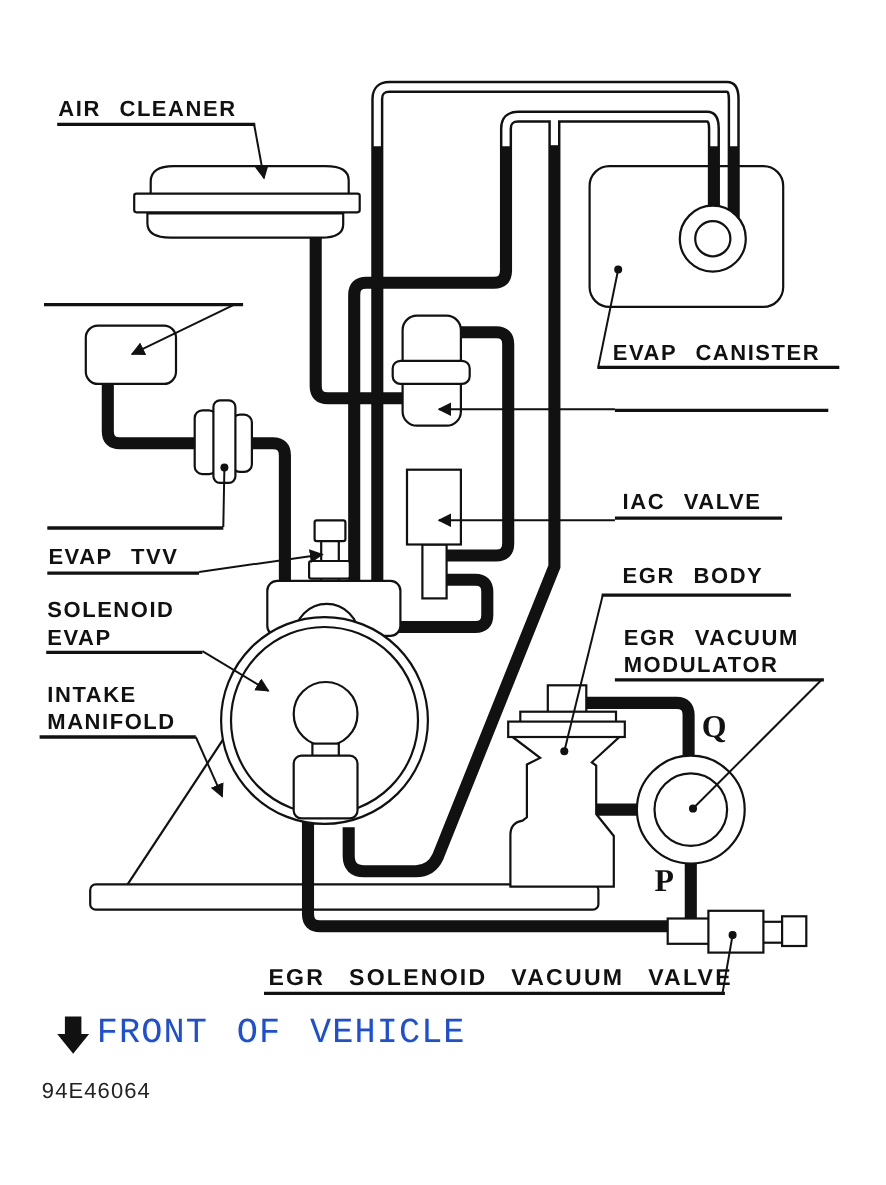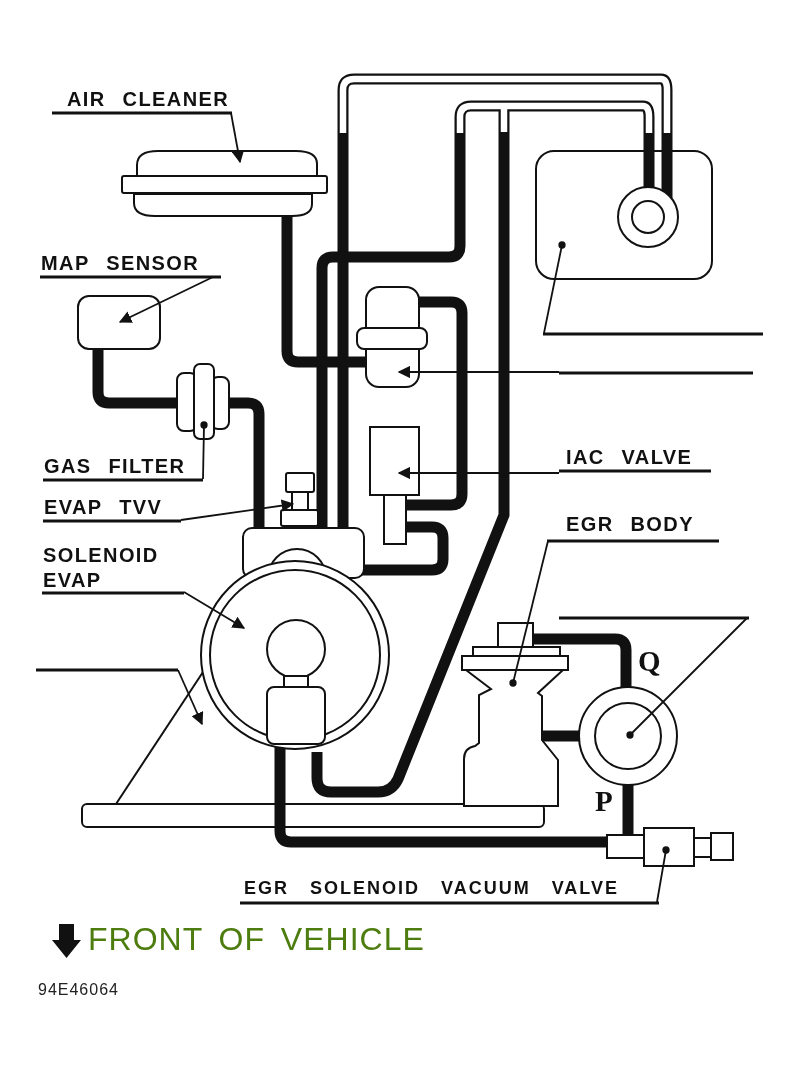--- a/index.html
+++ b/index.html
@@ -3,23 +3,23 @@
 <meta charset="utf-8">
 <style>
   html,body{margin:0;padding:0;background:#ffffff;}
   #stage{position:relative;width:805px;height:1077px;background:#ffffff;overflow:hidden;
          font-family:"Liberation Sans",sans-serif;}
   #diagram-svg{position:absolute;left:0;top:0;}
   .lbl{position:absolute;color:#111;font-weight:bold;font-size:20px;line-height:25px;
        letter-spacing:1.4px;word-spacing:10px;white-space:nowrap;}
   .port{position:absolute;color:#111;font-family:"Liberation Serif",serif;
         font-weight:bold;font-size:29px;line-height:29px;}
-  .front{position:absolute;color:#4d7c0f;font-weight:400;font-size:32px;line-height:36px;
-         letter-spacing:1px;word-spacing:6px;white-space:nowrap;}
-  .code{position:absolute;color:#222;font-weight:400;font-size:16px;letter-spacing:1px;}
+  .front{position:absolute;color:#1d4ed8;font-weight:400;font-size:32px;line-height:36px;
+         letter-spacing:1px;word-spacing:6px;white-space:nowrap;font-family:Liberation Mono, monospace;}
+  .code{position:absolute;color:#222;font-weight:400;font-size:20px;letter-spacing:1px;}
 </style>
 </head>
 <body>
 
 <div id="stage">
 
 <svg id="diagram-svg" width="805" height="1077" viewBox="0 0 805 1077">
   <defs>
     <marker id="arr" viewBox="0 0 10 10" refX="9" refY="5" markerWidth="7" markerHeight="7" orient="auto-start-reverse">
       <path d="M0,0 L10,5 L0,10 Z" fill="#111"></path>
@@ -150,31 +150,38 @@
     <path d="M559,372 L399,372" marker-end="url(#arr)"></path>
     <path d="M559,473 L399,473" marker-end="url(#arr)"></path>
     <path d="M548,541 L513,683" marker-end="url(#dot)"></path>
     <path d="M747,618 L630,735" marker-end="url(#dot)"></path>
     <path d="M657,902 L666,850" marker-end="url(#dot)"></path>
   </g>
 
   <polygon points="59,924 74,924 74,940 81,940 66.5,958 52,940 59,940" fill="#111"></polygon>
 </svg>
 
-<div class="lbl" style="left:67px;top:87px">AIR CLEANER</div>
-<div class="lbl" style="left:41px;top:251px">MAP SENSOR</div>
-<div class="lbl" style="left:44px;top:454px">GAS FILTER</div>
+<div class="lbl" style="left:53px;top:87px">AIR CLEANER</div>
 <div class="lbl" style="left:44px;top:495px">EVAP TVV</div>
 <div class="lbl" style="left:43px;top:543px">
   <div>SOLENOID</div>
   <div>EVAP</div>
 </div>
+<div class="lbl" style="left:43px;top:620px">
+  <div>INTAKE</div>
+  <div>MANIFOLD</div>
+</div>
+<div class="lbl" style="left:557px;top:309px">EVAP CANISTER</div>
 <div class="lbl" style="left:566px;top:445px">IAC VALVE</div>
 <div class="lbl" style="left:566px;top:512px">EGR BODY</div>
-<div class="lbl" style="left:244px;top:876px;font-size:18px;letter-spacing:2px;word-spacing:14px">EGR SOLENOID VACUUM VALVE</div>
+<div class="lbl" style="left:567px;top:568px">
+  <div>EGR VACUUM</div>
+  <div>MODULATOR</div>
+</div>
+<div class="lbl" style="left:244px;top:876px;font-size:21px;letter-spacing:2px;word-spacing:14px">EGR SOLENOID VACUUM VALVE</div>
 
 <div class="port" style="left:638px;top:647px">Q</div>
 <div class="port" style="left:595px;top:787px">P</div>
 
 <div class="front" style="left:88px;top:921px">FRONT OF VEHICLE</div>
 <div class="code" style="left:38px;top:981px">94E46064</div>
 
 </div>
 
 </body></html>

